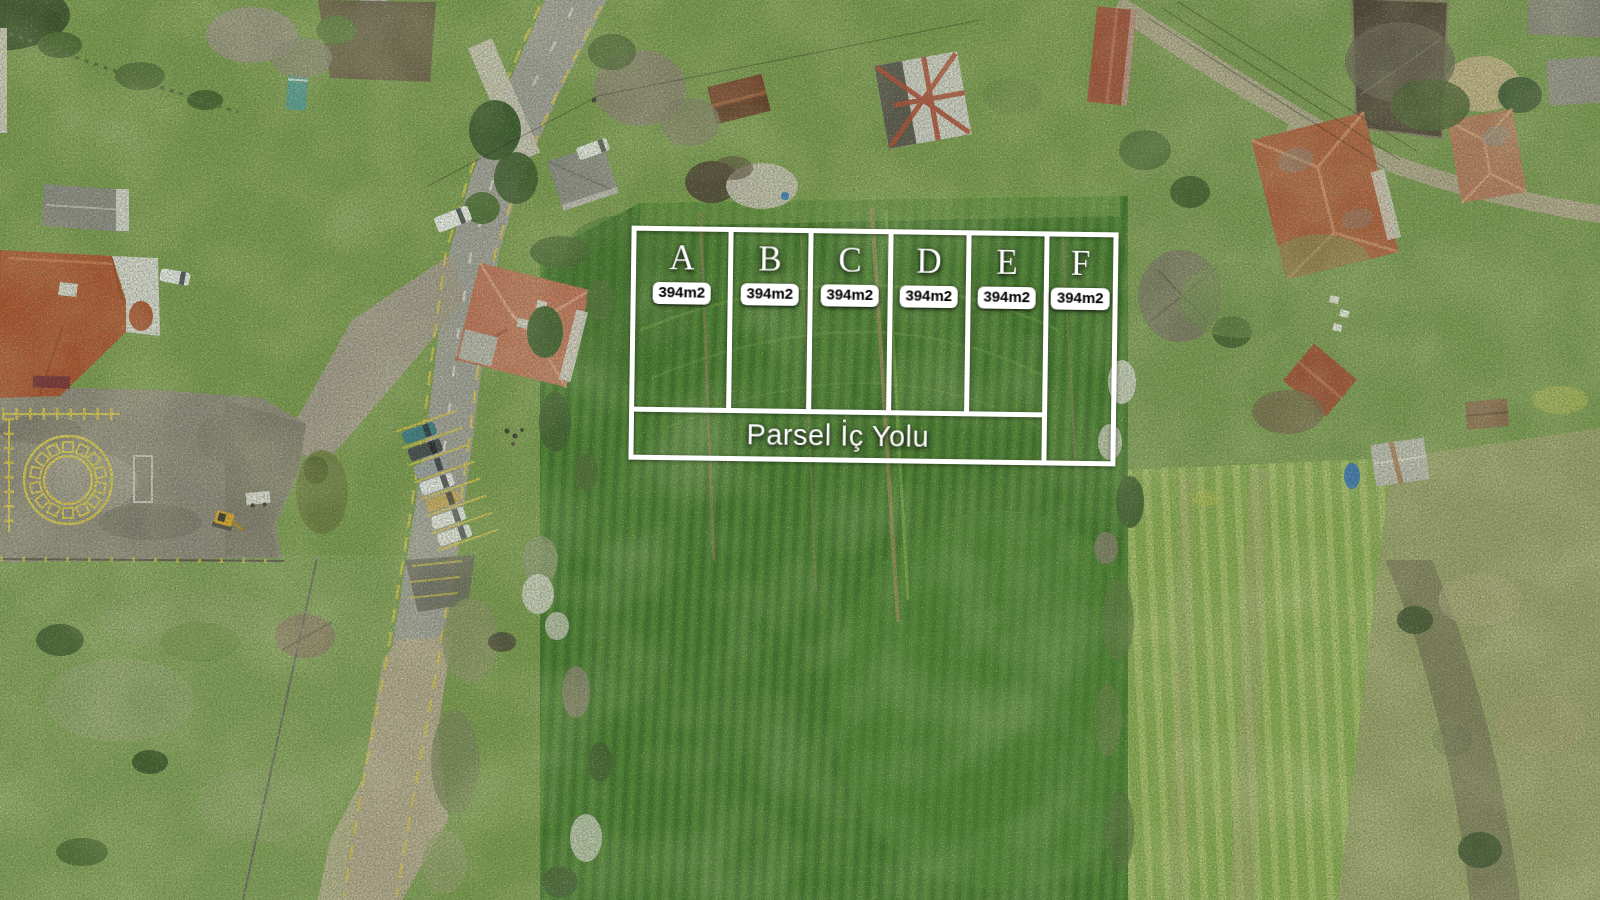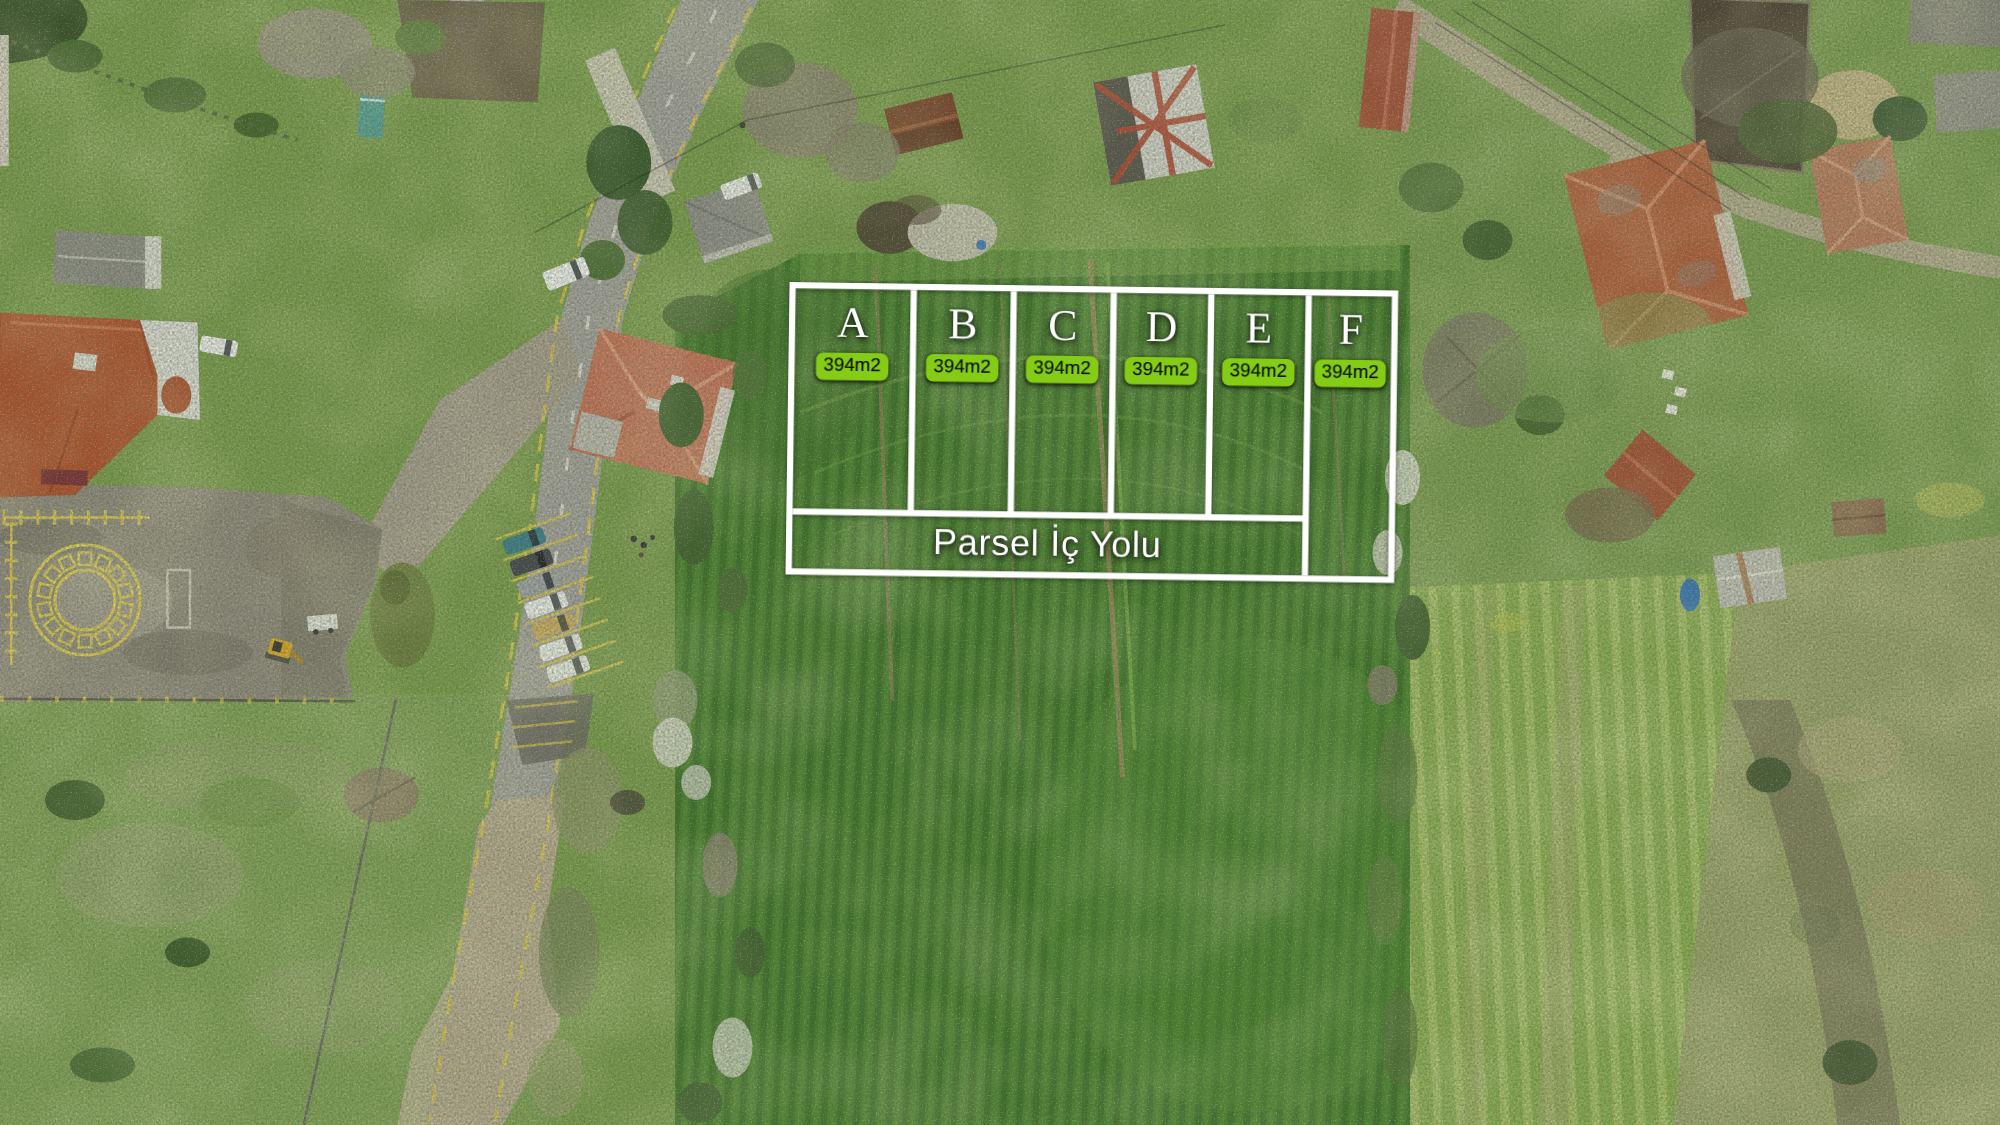--- a/index.html
+++ b/index.html
@@ -9,21 +9,21 @@
   
   .overlay{position:absolute;left:630px;top:229px;width:487px;height:234px;
            border:5px solid #fff;box-sizing:border-box;transform:rotate(0.8deg);
            filter:drop-shadow(0 1px 2px rgba(0,0,0,.45));z-index:5;}
   .vline{position:absolute;top:0;width:4.5px;background:#fff;}
   .hline{position:absolute;height:4.5px;background:#fff;}
   .cell{position:absolute;top:0;display:flex;flex-direction:column;align-items:center;
         padding-top:9px;gap:7px;box-sizing:border-box;}
   .letter{font-family:"Liberation Serif",serif;font-size:35px;line-height:1;color:#fff;
           text-shadow:0 2px 5px rgba(0,0,0,.55),0 0 2px rgba(0,0,0,.4);}
-  .badge{font-weight:400;font-size:15px;line-height:1.25;background:#84cc16;color:#000;
+  .badge{font-weight:700;font-size:15px;line-height:1.25;background:#ffffff;color:#000;
          padding:1px 6px 2px;border-radius:6px;box-shadow:0 1px 3px rgba(0,0,0,.6);
          white-space:nowrap;}
   .roadstrip{position:absolute;left:0;top:180.5px;width:408px;height:43px;display:flex;
              align-items:center;justify-content:center;}
   .road-label{font-size:29px;color:#fff;letter-spacing:.5px;
               text-shadow:0 2px 5px rgba(0,0,0,.5),0 0 2px rgba(0,0,0,.35);}
 </style>
 </head>
 <body>
 

